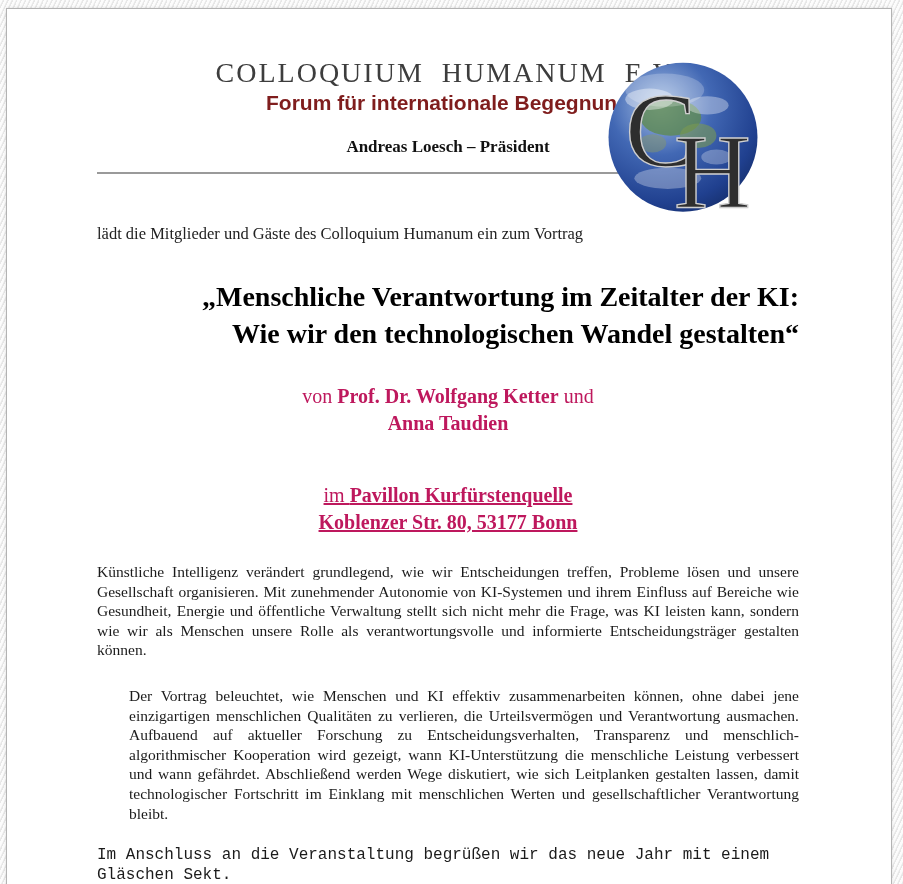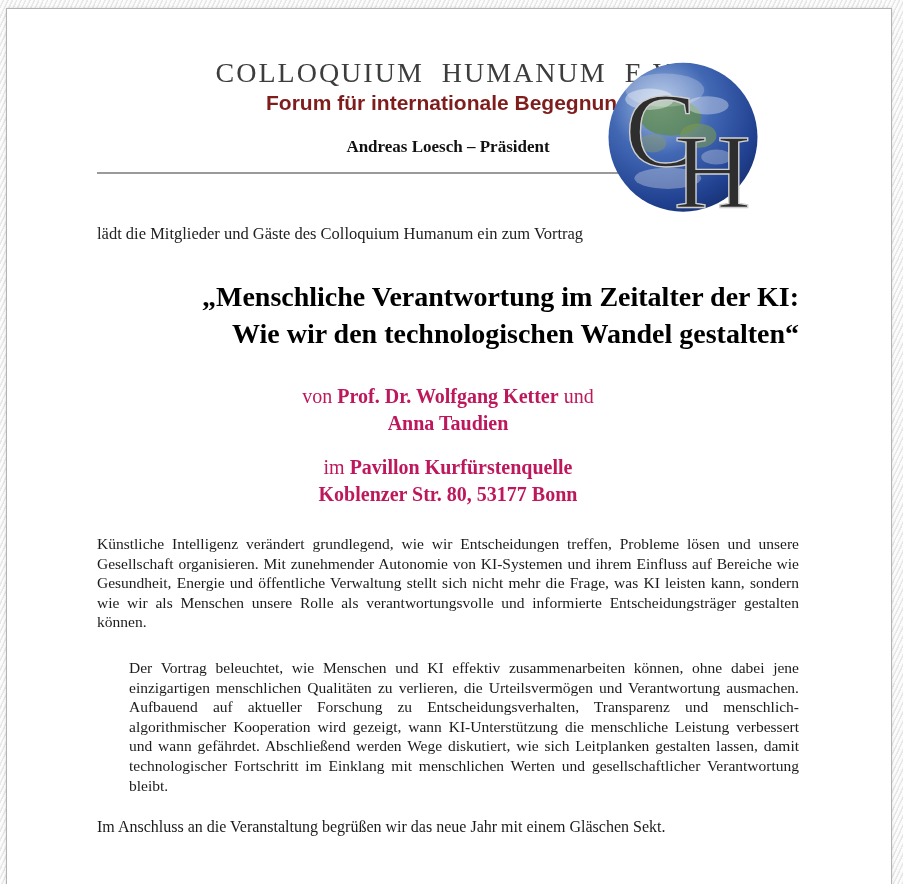--- a/index.html
+++ b/index.html
@@ -81,36 +81,37 @@
   }
   .centered-line {
     text-align: center;
     font-size: 20px;
     margin: 0;
     line-height: 27px;
     color: #be185d;
   }
   .speakers { margin-top: 31px; }
   .datetime { margin-top: 30px; }
-  .location { margin-top: 17px; }
+  .location { margin-top: 45px; text-decoration: underline; }
   .centered-line b, .centered-line strong { font-weight: 700; }
   
   .body-para {
     text-align: justify;
     font-size: 15.5px;
     line-height: 19.6px;
     margin: 26px 0 0 0;
     color: #1b1b1b;
   }
   .body-para.second { margin-top: 26px; margin-left: 32px; }
   .closing {
     font-size: 16px;
     line-height: 20px;
     margin: 22px 0 0 0;
     color: #1b1b1b;
+    font-family: Liberation Mono, monospace;
   }
 </style>
 </head>
 <body>
 
 <div class="page">
   <div class="content">
 
     <header class="letterhead">
       <div class="org-name">COLLOQUIUM HUMANUM E.V.</div>

